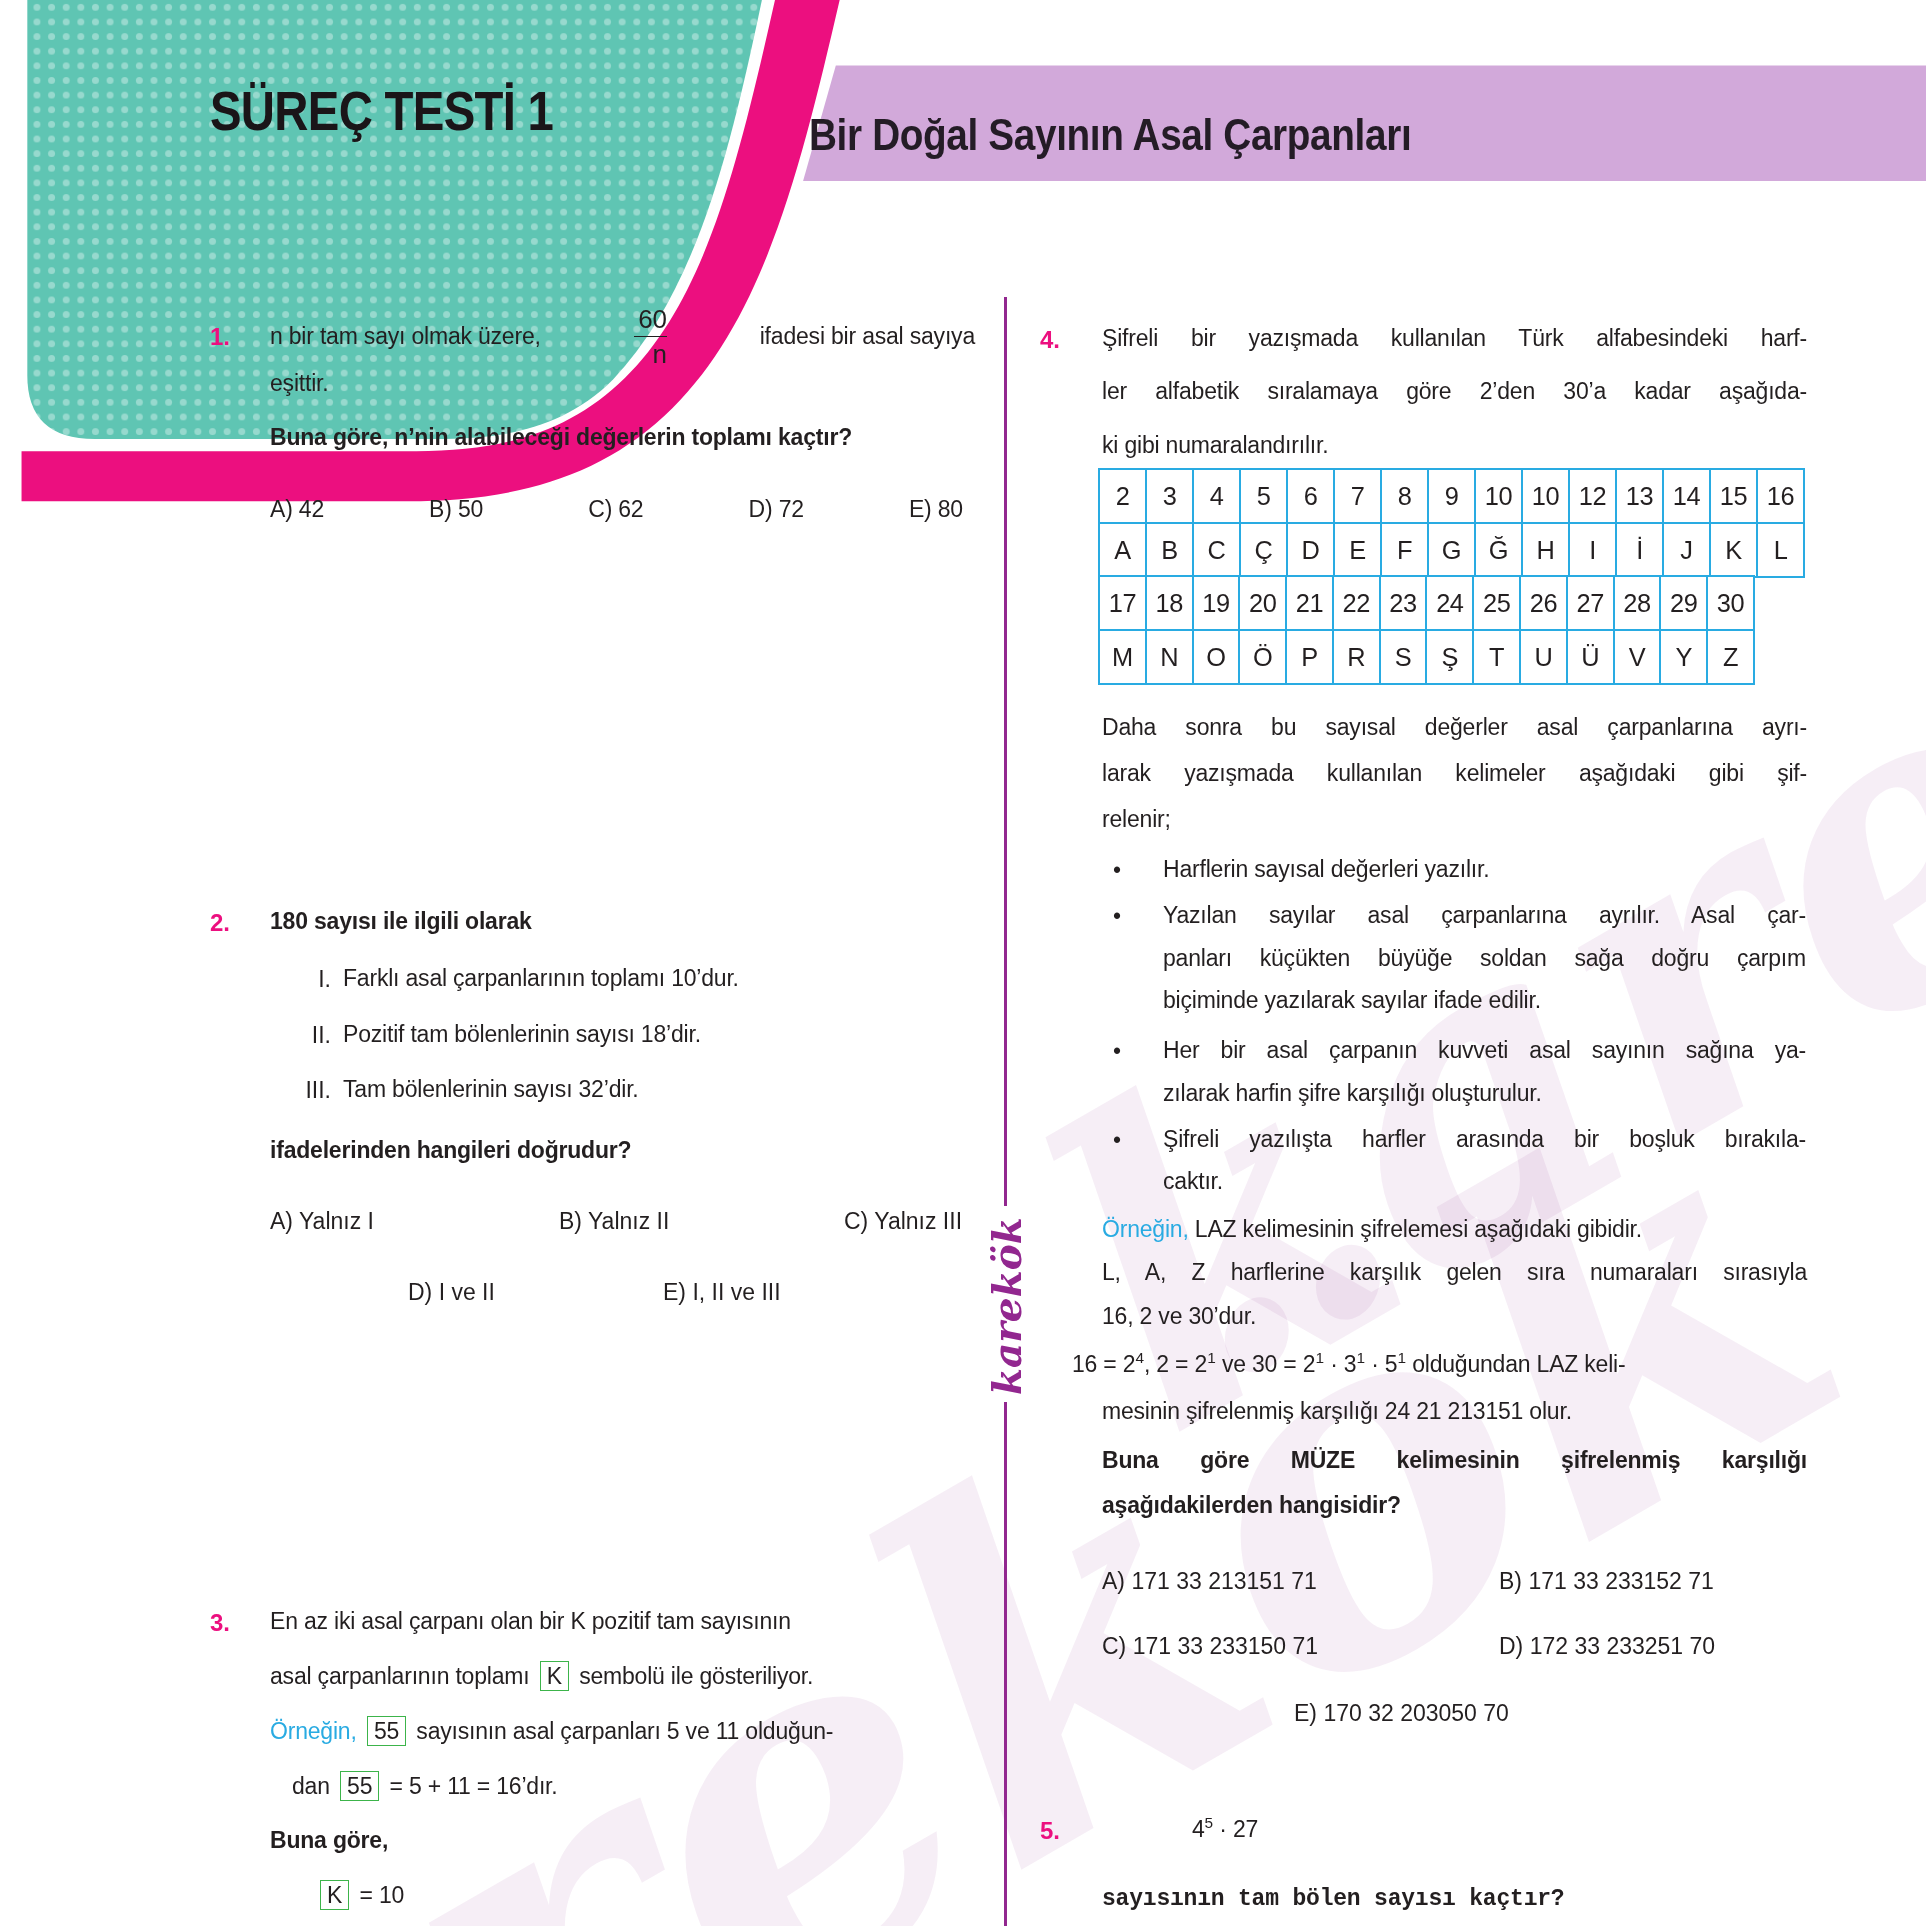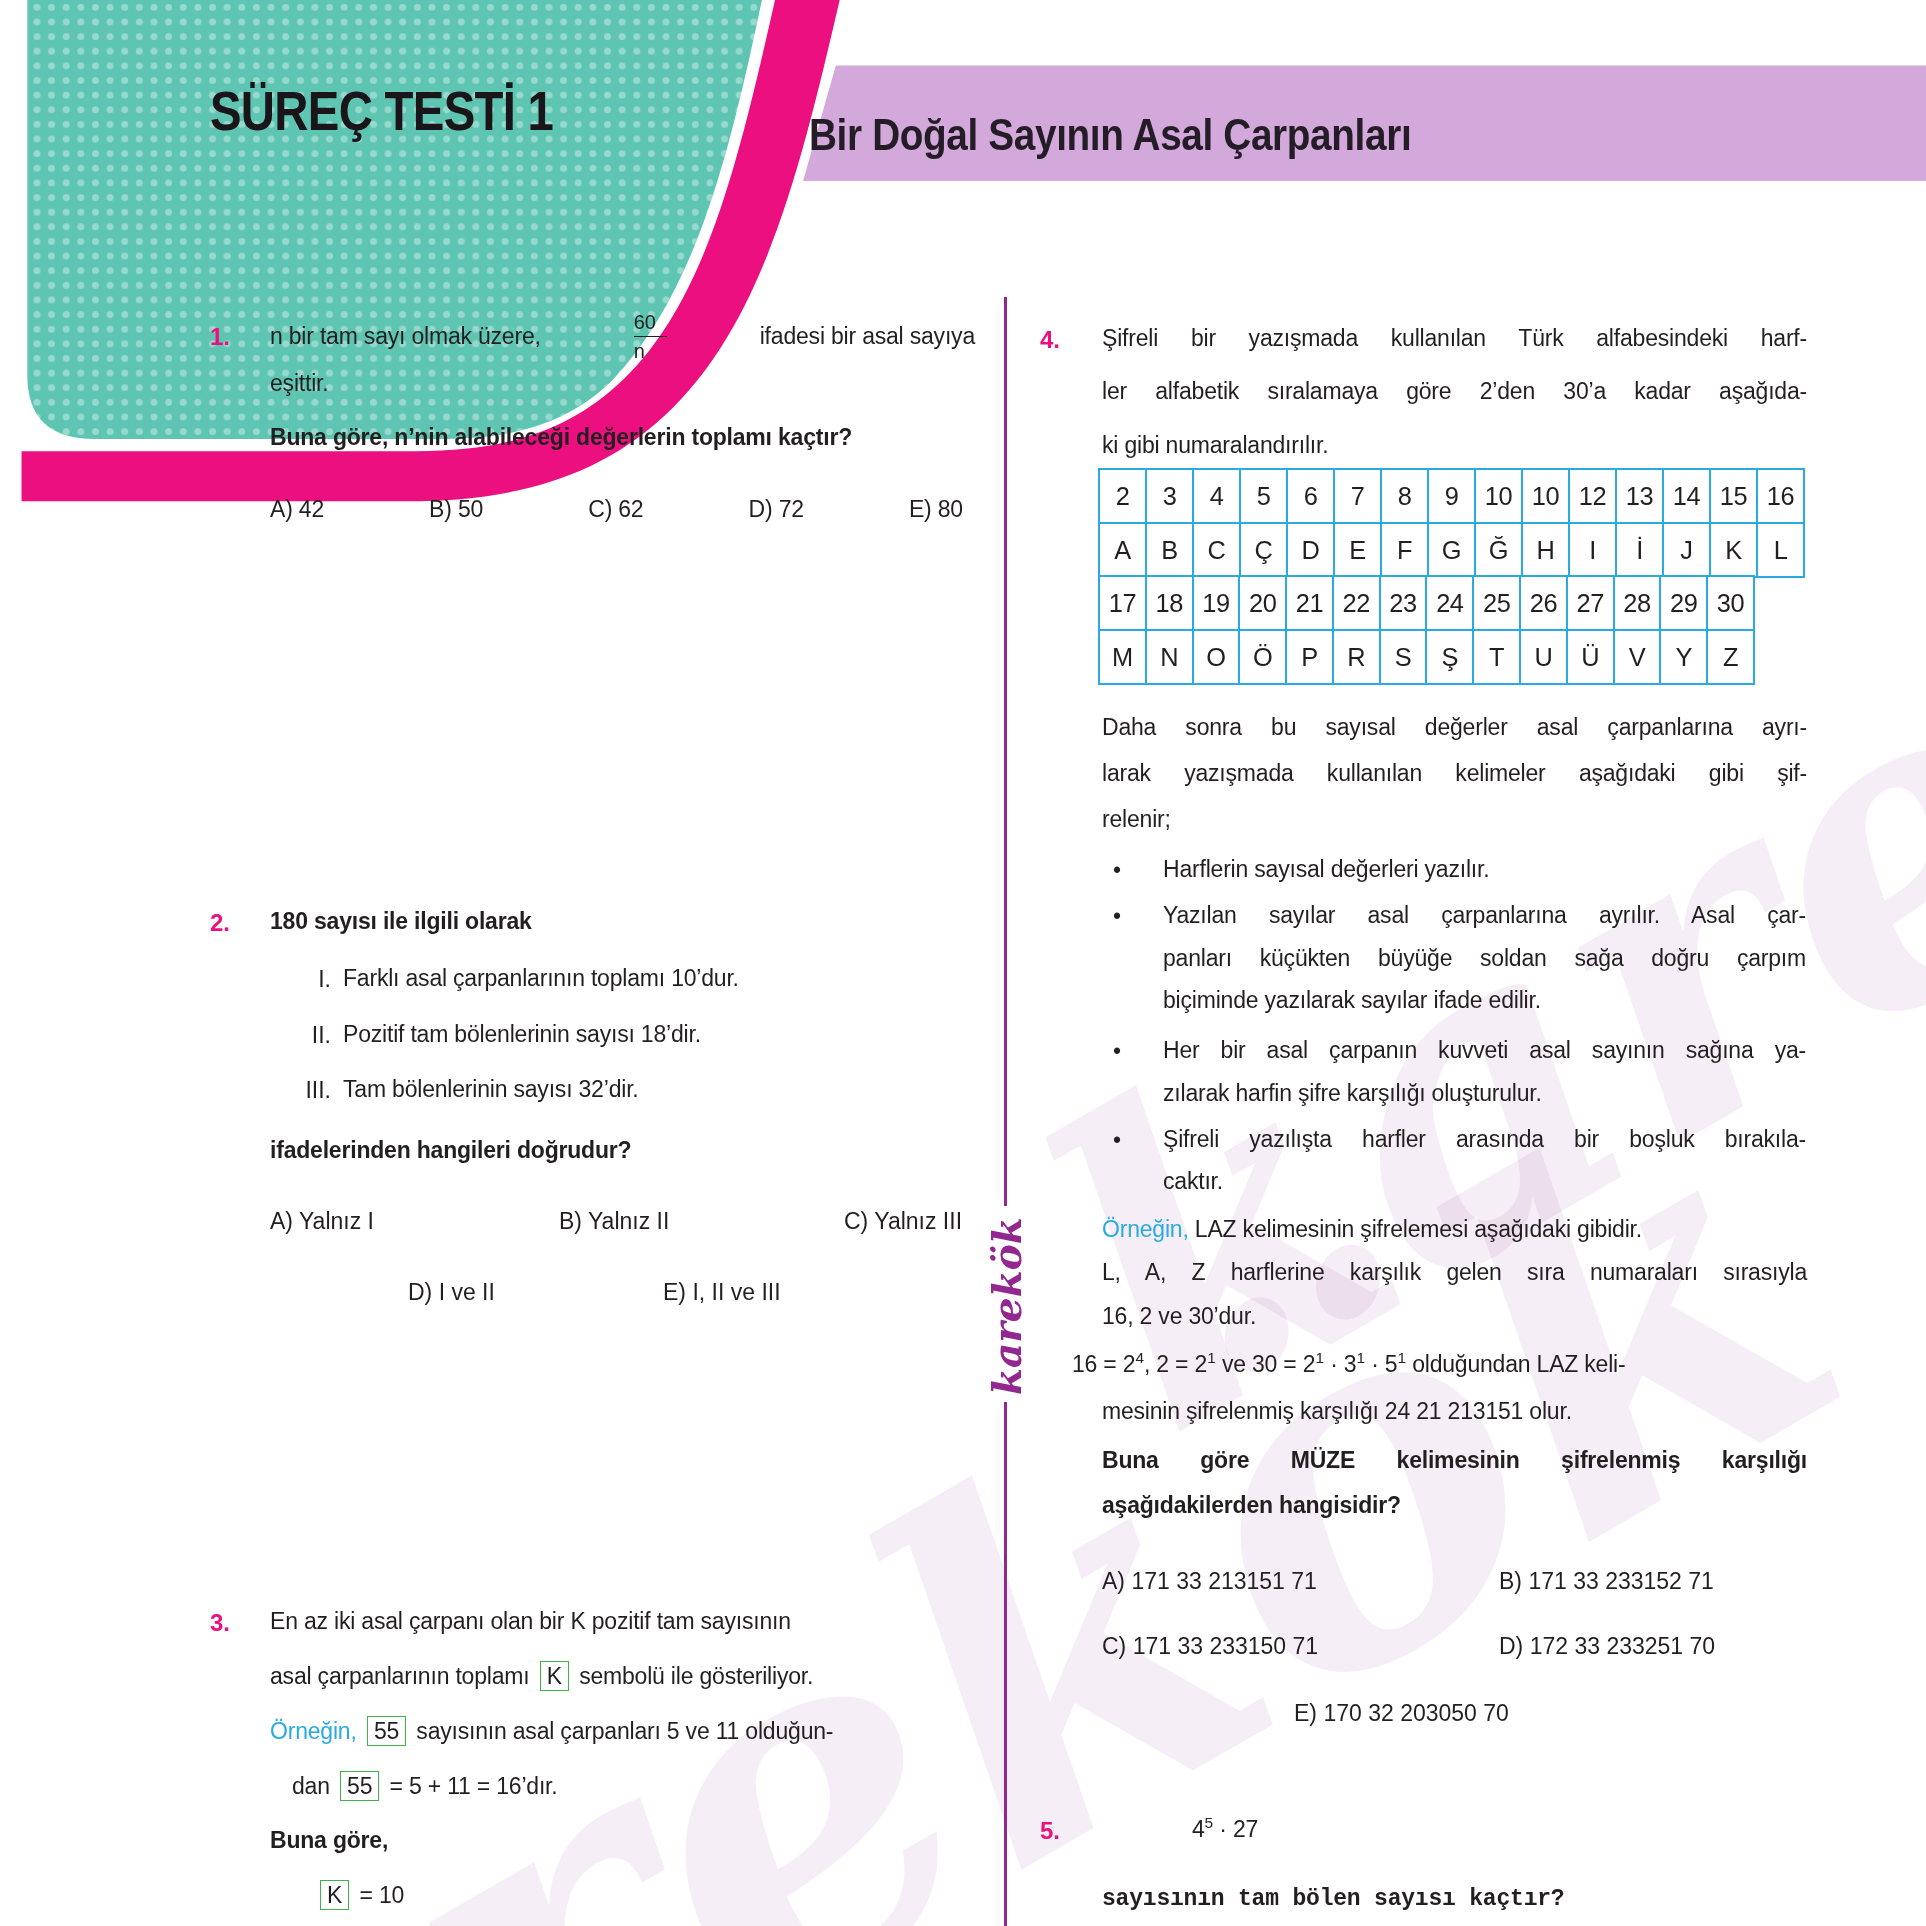--- a/index.html
+++ b/index.html
@@ -15,21 +15,21 @@
   .qwrap{position:absolute;left:0;top:0;width:100%;height:100%;z-index:3;}
   
   .hdr-svg{position:absolute;left:0;top:0;z-index:1;}
   .test-title{position:absolute;left:210px;top:79px;font-size:55px;font-weight:800;letter-spacing:-0.8px;
               transform:scaleX(0.86);transform-origin:left top;z-index:2;color:#1a1518;white-space:nowrap;}
   .topic-title{position:absolute;left:809px;top:109px;font-size:45px;font-weight:700;letter-spacing:-0.4px;
               transform:scaleX(0.86);transform-origin:left top;z-index:2;color:#241c26;white-space:nowrap;}
   
   .q1line{position:absolute;left:270px;top:297px;width:705px;height:79px;display:flex;align-items:center;
           justify-content:space-between;font-size:23px;letter-spacing:-0.2px;z-index:3;}
-  .frac{display:inline-flex;flex-direction:column;align-items:flex-start;line-height:1;font-size:20px;}
+  .frac{display:inline-flex;flex-direction:column;align-items:flex-end;line-height:1;font-size:26px;}
   .frac .bar{width:33px;height:1.9px;background:#231f20;margin:3.1px 0;}
   
   .gbox{display:inline-block;border:1.9px solid #3cb44a;padding:0.8px 6.2px;margin:0 3.9px;line-height:1.15;background:transparent;}
   
   .sup{font-size:15.4px;position:relative;top:-9.2px;letter-spacing:0;}
   
   .optrow{position:absolute;display:flex;justify-content:space-between;font-size:23px;letter-spacing:-0.2px;z-index:3;}
   .optrow .opt{white-space:nowrap;}
   .optabs{position:absolute;font-size:23px;white-space:nowrap;z-index:3;}
   

